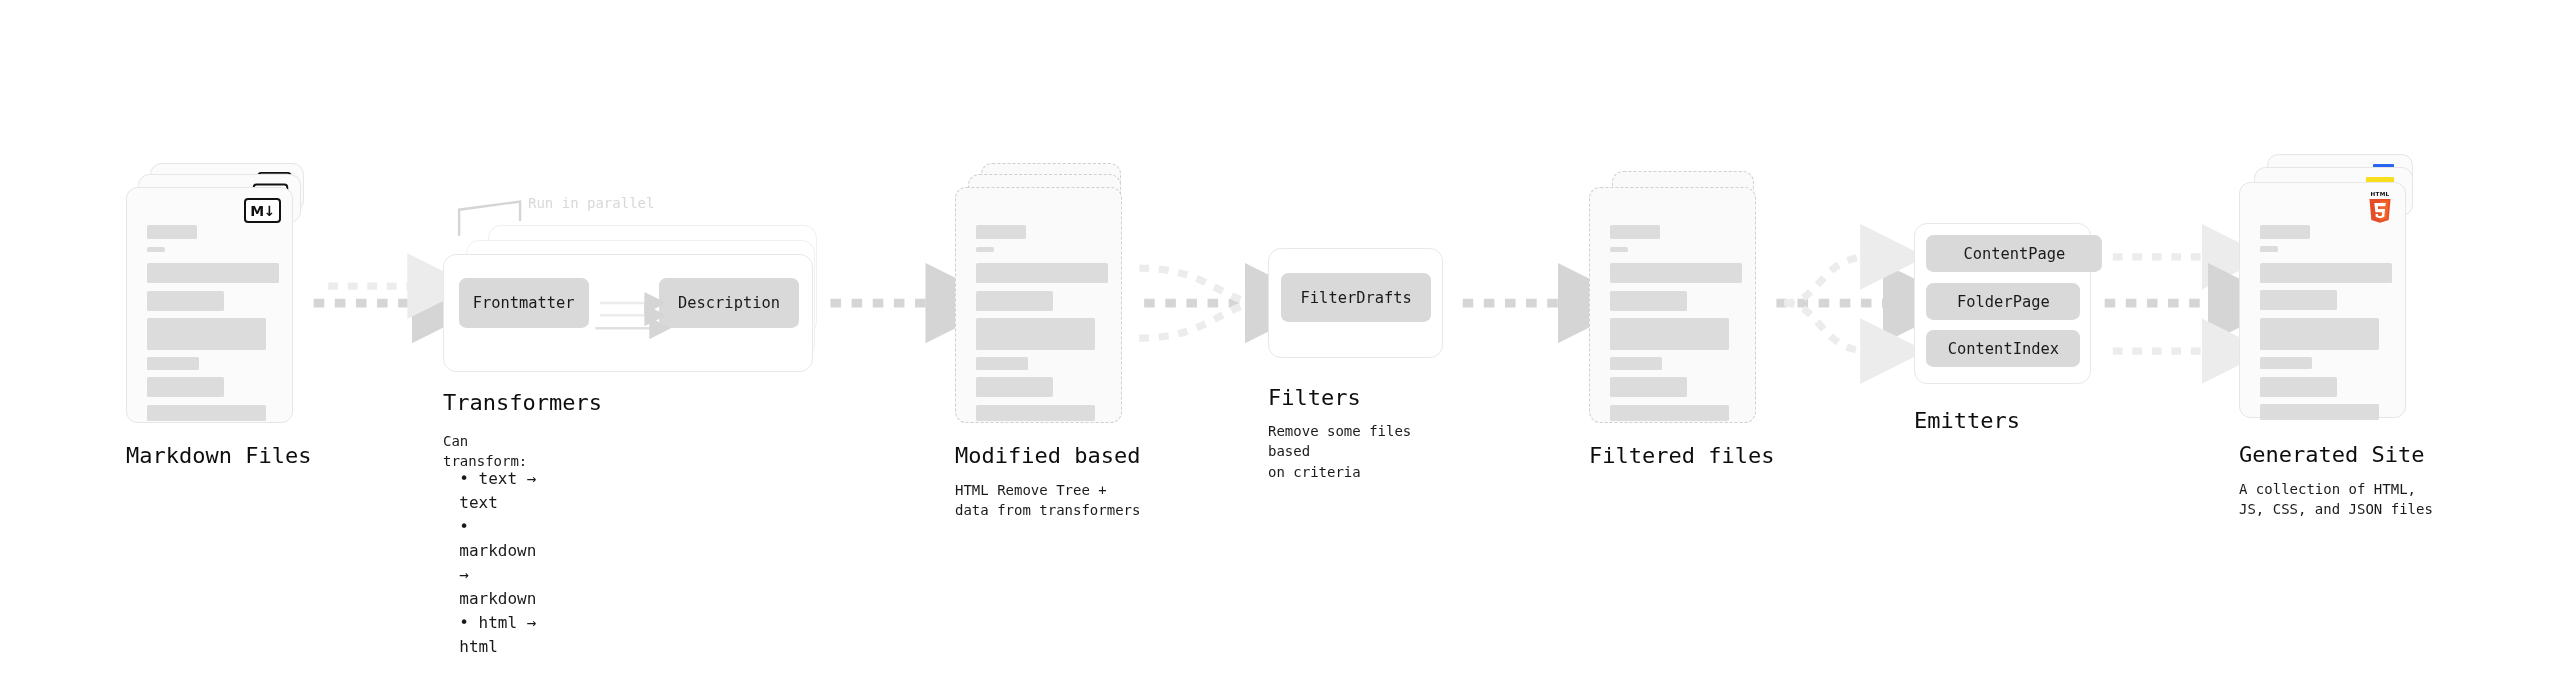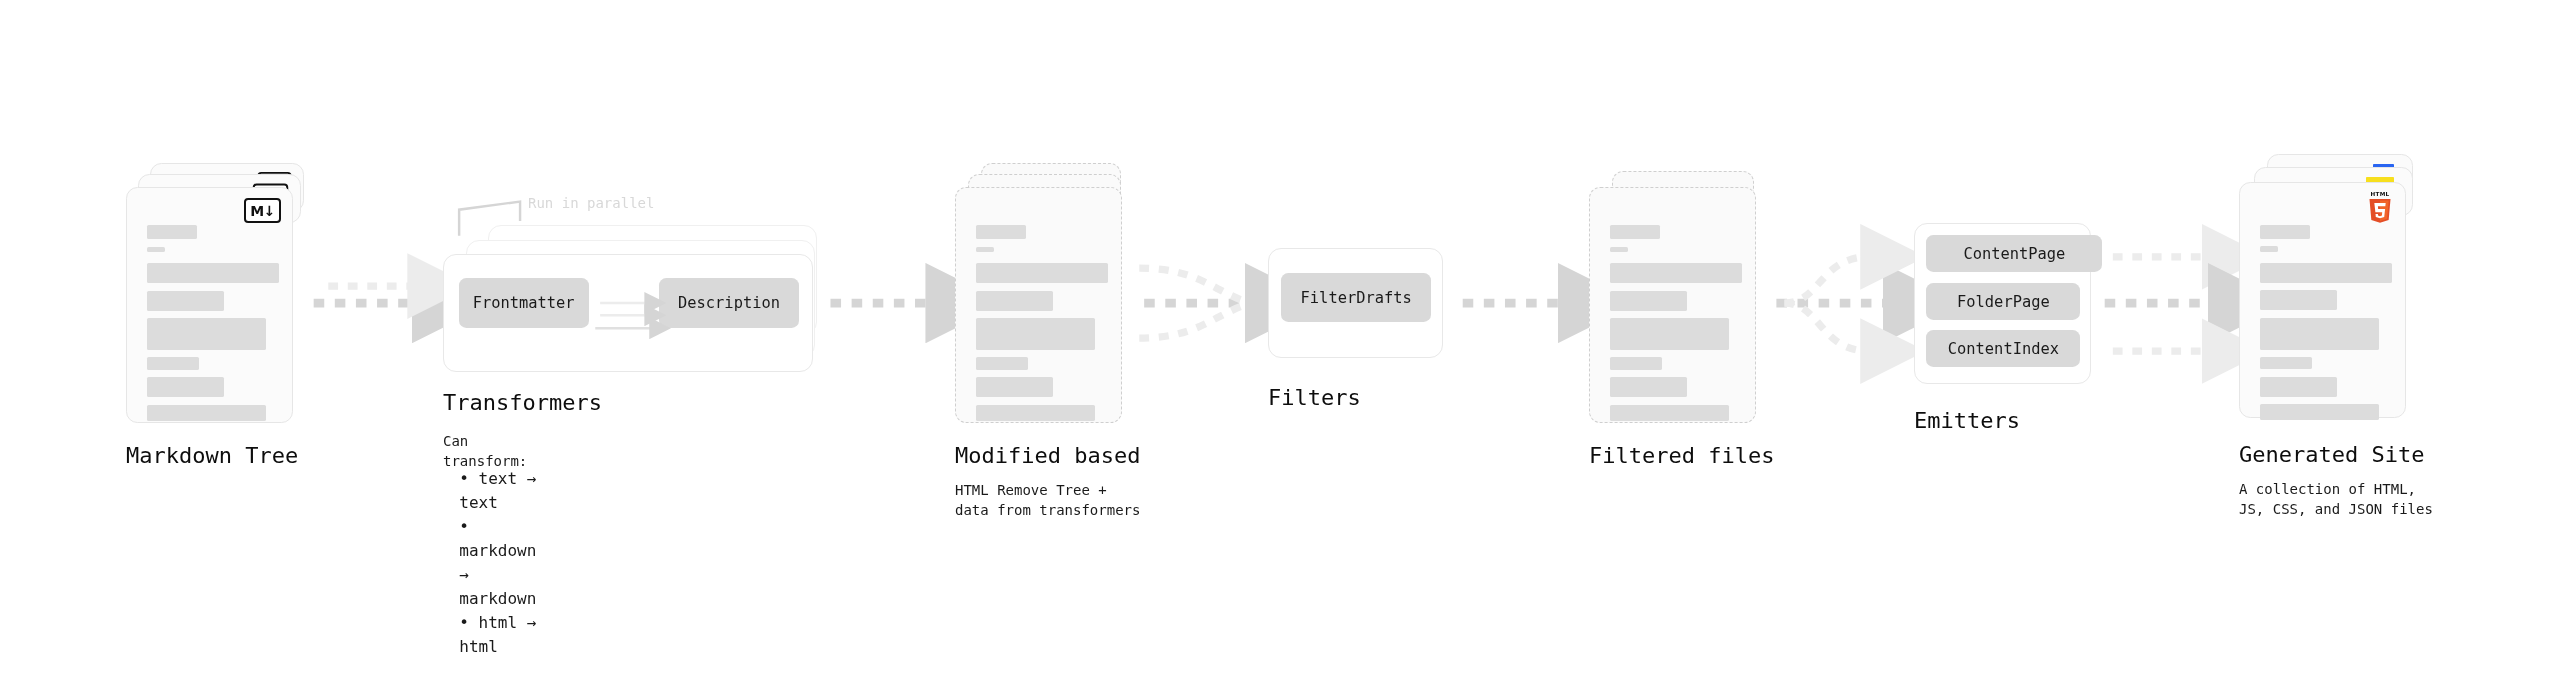--- a/index.html
+++ b/index.html
@@ -224,21 +224,21 @@
           <div class="skel" style="width:132px;height:20.3px;"></div>
           <div class="skel" style="width:77px;height:20.3px;"></div>
           <div class="skel" style="width:119px;height:32px;"></div>
           <div class="skel" style="width:52px;height:12.2px;"></div>
           <div class="skel" style="width:77px;height:20.3px;"></div>
           <div class="skel" style="width:119px;height:16.3px;"></div>
         </div>
       </div>
     </div>
 
-    <div class="title" style="left:0px; top:280px;">Markdown Tree</div>
+    <div class="title" style="left:0px; top:280px;">Markdown Files</div>
   </div>
 
   <div class="node" style="left:443px; top:195px;">
 
     <div class="paracallout" style="left:85px; top:0px;">Run in parallel</div>
 
     <div class="group-box" style="left:45px; top:30px; width:329px; height:110px; border-color:#f0f0f0;">
       <div class="pill" style="left:18px; top:19.5px; width:114px; height:49px; background:#eeeeee; color:transparent;">Frontmatter</div>
       <div class="pill" style="left:199px; top:19.5px; width:114px; height:49px; background:#eeeeee; color:transparent;">Description</div>
     </div>
@@ -297,20 +297,22 @@
   </div>
 
   <div class="node" style="left:1268px; top:248px;">
 
     <div class="group-box" style="left:0px; top:0px; width:175px; height:110px; position:relative;">
       <div class="pill" style="left:12.2px; top:24.4px; width:150px; height:49px;">FilterDrafts</div>
     </div>
 
     <div class="title" style="left:0px; top:137px;">Filters</div>
 
+    <div class="desc" style="left:0px; top:173px;">Remove some files based
+on criteria</div>
   </div>
 
   <div class="node" style="left:1589px; top:163px;">
 
     <div class="doc-stack" style="width:187px; height:260px;">
       <div class="doc-card dashed" style="left:23px; top:8.1px; width:142px; height:49px;"></div>
       <div class="doc-card dashed" style="left:0px; top:24.4px; width:167px; height:236px;">
         <div class="doc-body">
           <div class="skel" style="width:50px;height:14px;"></div>
           <div class="skel" style="width:18.7px;height:5.7px;margin-bottom:10.6px;"></div>

